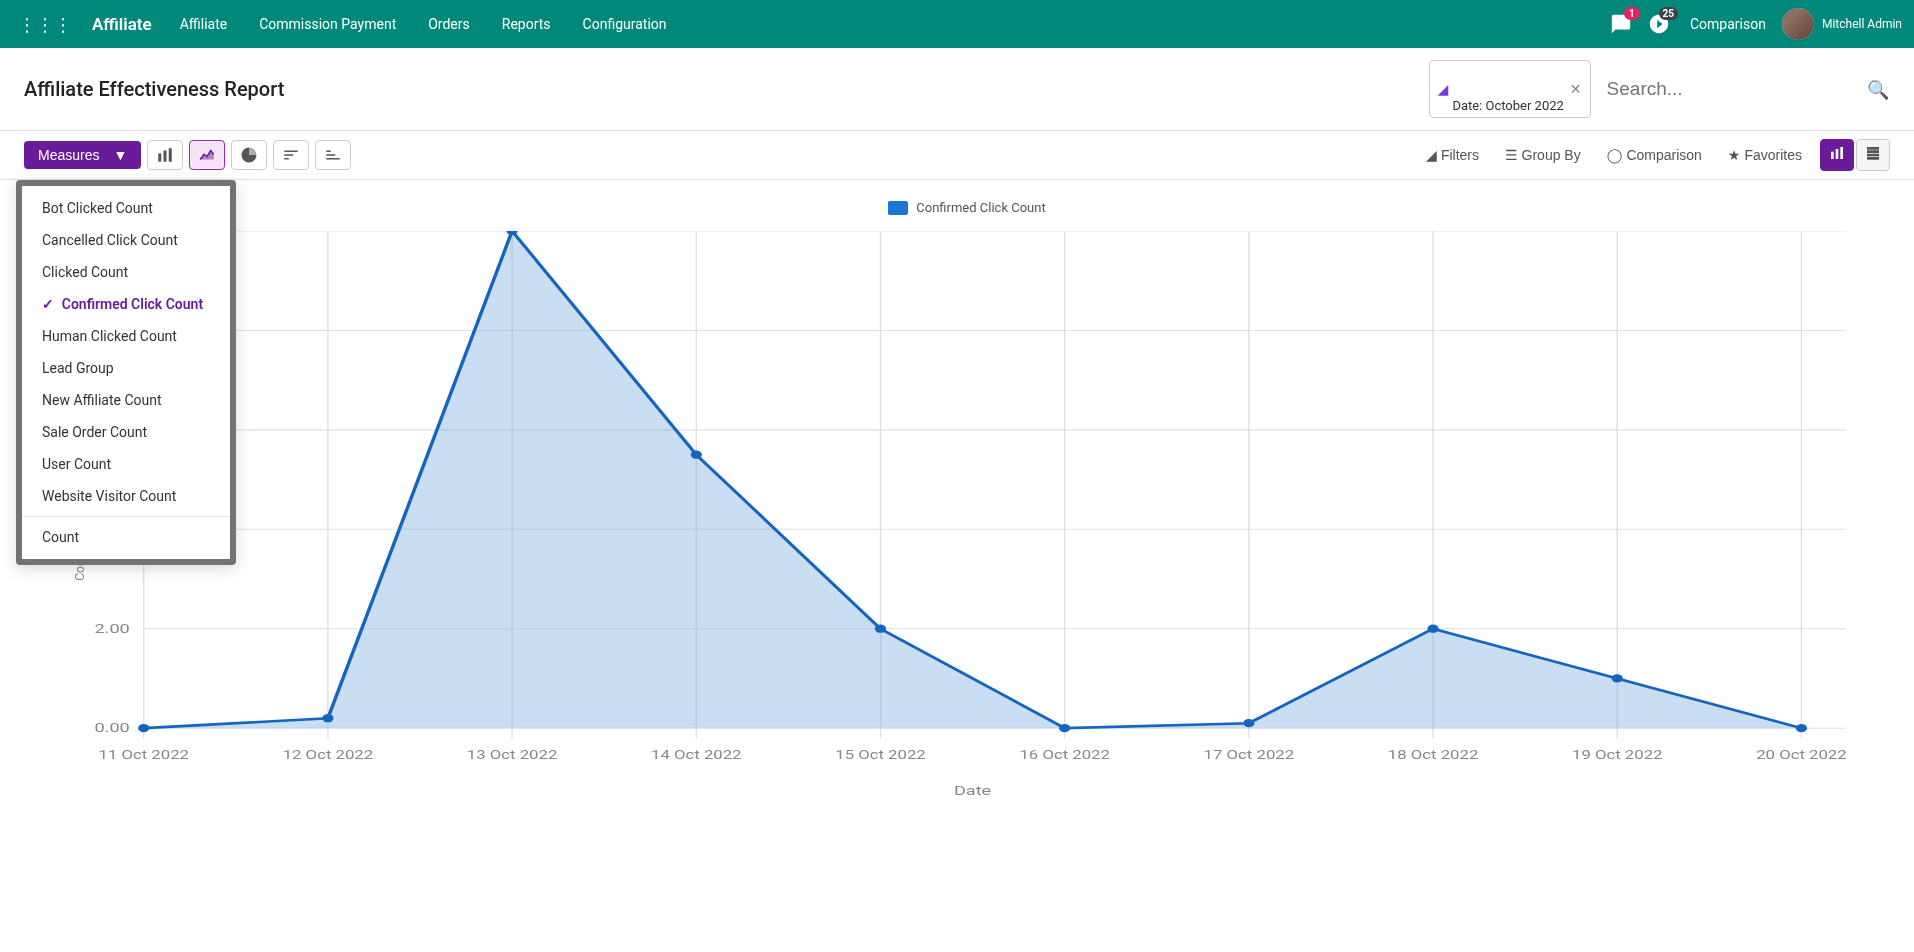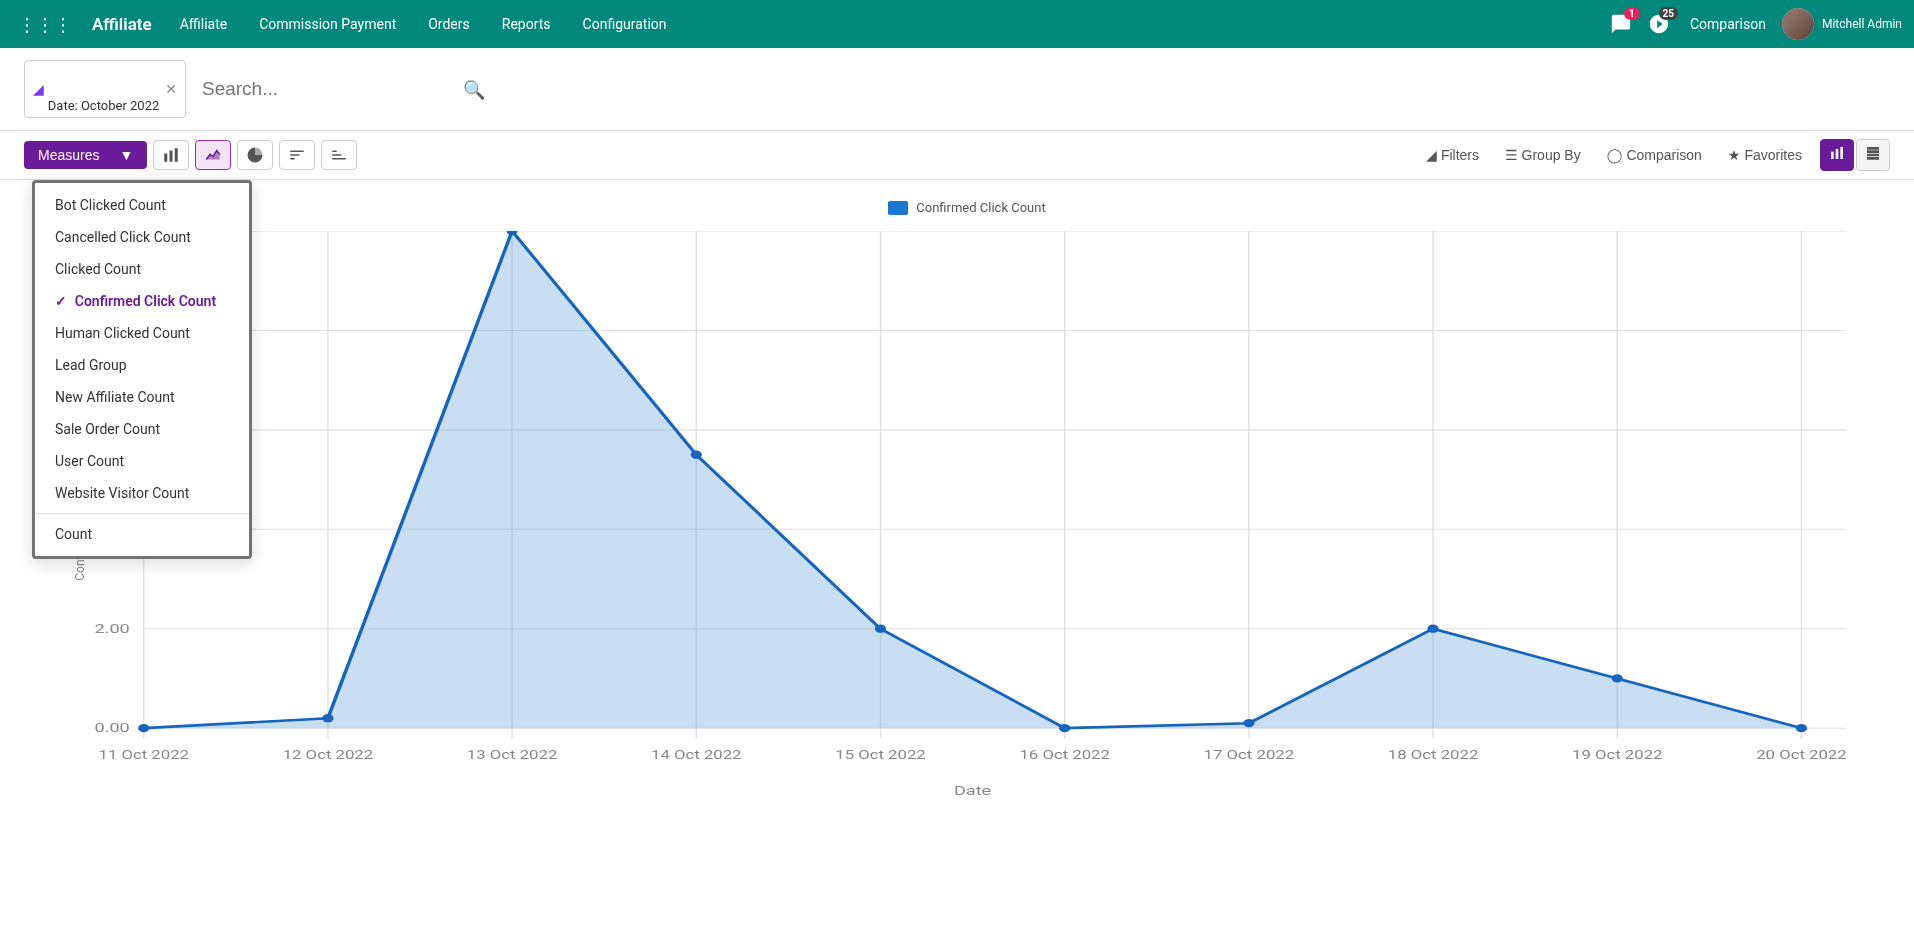--- a/index.html
+++ b/index.html
@@ -164,21 +164,21 @@
     .measures-btn {
       background: #6a1b9a;
       color: #fff;
       border: none;
       border-radius: 4px;
       padding: 6px 14px;
       font-size: 14px;
       cursor: pointer;
       display: flex;
       align-items: center;
-      gap: 20px;
+      gap: 14px;
       font-weight: 500;
     }
     .toolbar-chart-btn {
       border: 1px solid #ccc;
       background: #fff;
       color: #555;
       border-radius: 4px;
       padding: 5px 8px;
       cursor: pointer;
       font-size: 16px;
@@ -241,23 +241,23 @@
     
     .main-content {
       display: flex;
       position: relative;
     }
 
     
     .measures-dropdown {
       position: absolute;
       top: 0;
-      left: 32px;
+      left: 16px;
       background: #fff;
-      border: 3px solid #737373;
+      border: 6px solid #737373;
       border-radius: 4px;
       box-shadow: 0 4px 16px rgba(0,0,0,0.15);
       width: 220px;
       z-index: 100;
       padding: 6px 0;
     }
     .dropdown-item {
       padding: 8px 20px;
       font-size: 14px;
       color: #333;
@@ -341,20 +341,21 @@
       <span class="nav-company">Comparison</span>
       <div class="nav-avatar">
         <div class="nav-avatar-img" style="background: linear-gradient(135deg, #8d6e63 30%, #5d4037 100%);"></div>
       </div>
       <span class="nav-user-name">Mitchell Admin</span>
     </div>
   </div>
 </nav>
 
 <div class="page-header">
+  <h1 class="page-title">Affiliate Effectiveness Report</h1>
   <div class="header-controls">
     <div class="filter-tag">
       <span class="filter-tag-icon">◢</span>
       <span class="filter-tag-text">Date: October 2022</span>
       <span class="filter-tag-close">✕</span>
     </div>
     <input type="text" class="search-box" placeholder="Search..." style="">
     <span class="search-icon-btn">🔍</span>
   </div>
 </div>

